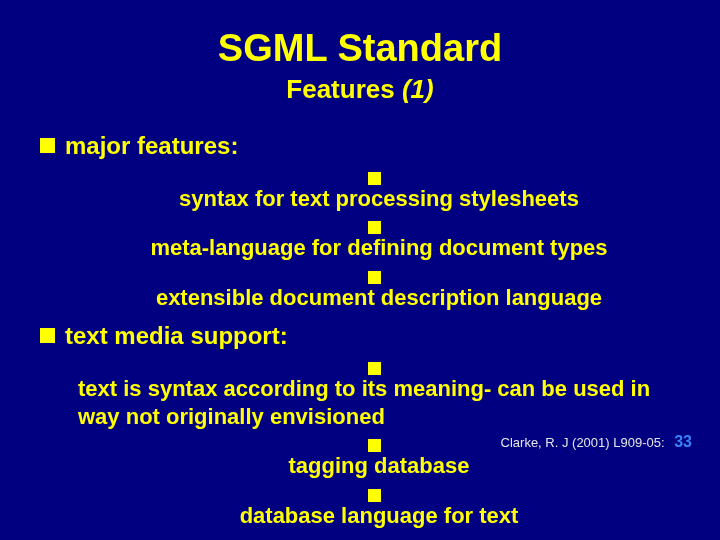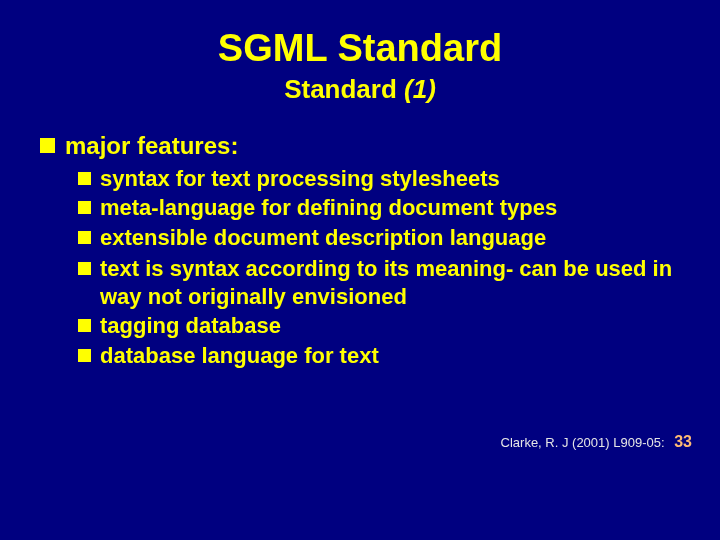--- a/index.html
+++ b/index.html
@@ -47,22 +47,23 @@
   }
   .l1 .text {
     color: #ffff00;
     font-size: 24px;
     font-weight: bold;
     line-height: 1.25;
   }
   .l2-group { margin-left: 38px; margin-top: 4px; }
   .l2 {
     display: flex;
-    align-items: flex-start;
+    align-items: center;
     margin-top: 2px;
+    flex-direction: column;
   }
   .l2 .bullet {
     width: 13px; height: 13px;
     background: #ffff00;
     flex: 0 0 13px;
     margin-top: 7px;
     margin-right: 9px;
   }
   .l2 .text {
     color: #ffff00;
@@ -75,34 +76,34 @@
     bottom: 14px;
     right: 28px;
     font-size: 13px;
     line-height: 1;
   }
   .footer .cit {
     color: #e5e5e5;
     font-weight: normal;
   }
   .footer .pg {
-    color: #fdba74;
+    color: #3b82f6;
     font-weight: bold;
     font-size: 16px;
     margin-left: 6px;
   }
 </style>
 </head>
 <body>
 
 <div class="slide">
 
   <div class="title">SGML Standard</div>
   <div class="subtitle">
-    <span>Standard </span><span class="sub-paren">(1)</span>
+    <span>Features </span><span class="sub-paren">(1)</span>
   </div>
 
   <div class="content">
 
     <div class="l1">
       <span class="bullet"></span>
       <span class="text">major features:</span>
     </div>
     <div class="l2-group">
       <div class="l2">
@@ -112,20 +113,24 @@
       <div class="l2">
         <span class="bullet"></span>
         <span class="text">meta-language for defining document types</span>
       </div>
       <div class="l2">
         <span class="bullet"></span>
         <span class="text">extensible document description language</span>
       </div>
     </div>
 
+    <div class="l1">
+      <span class="bullet"></span>
+      <span class="text">text media support:</span>
+    </div>
     <div class="l2-group">
       <div class="l2">
         <span class="bullet"></span>
         <span class="text">text is syntax according to its meaning- can be used in way not originally envisioned</span>
       </div>
       <div class="l2">
         <span class="bullet"></span>
         <span class="text">tagging database</span>
       </div>
       <div class="l2">

